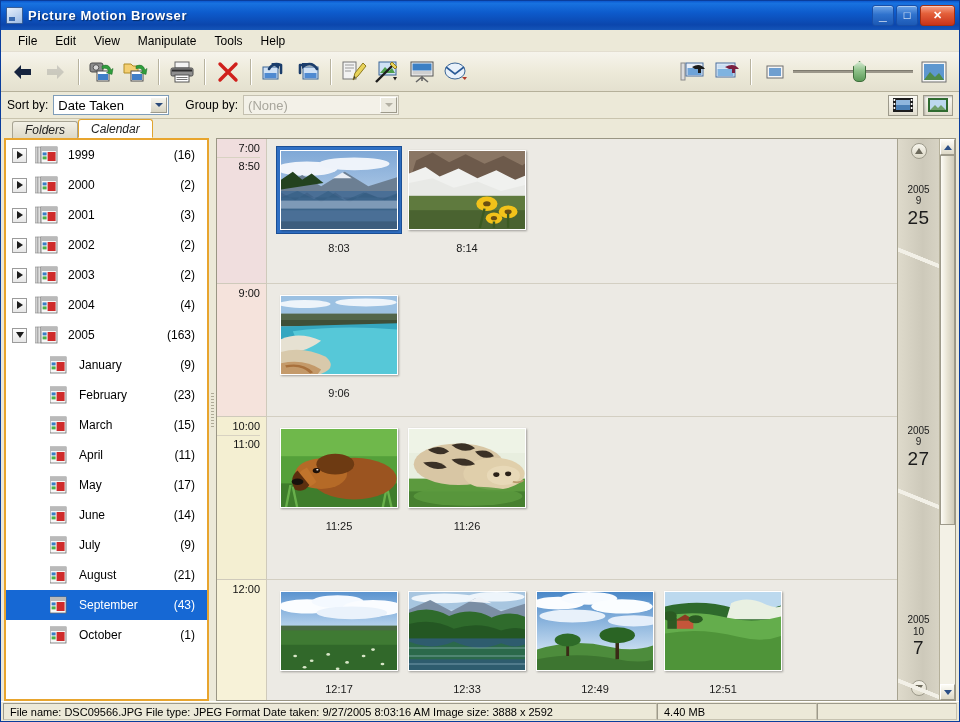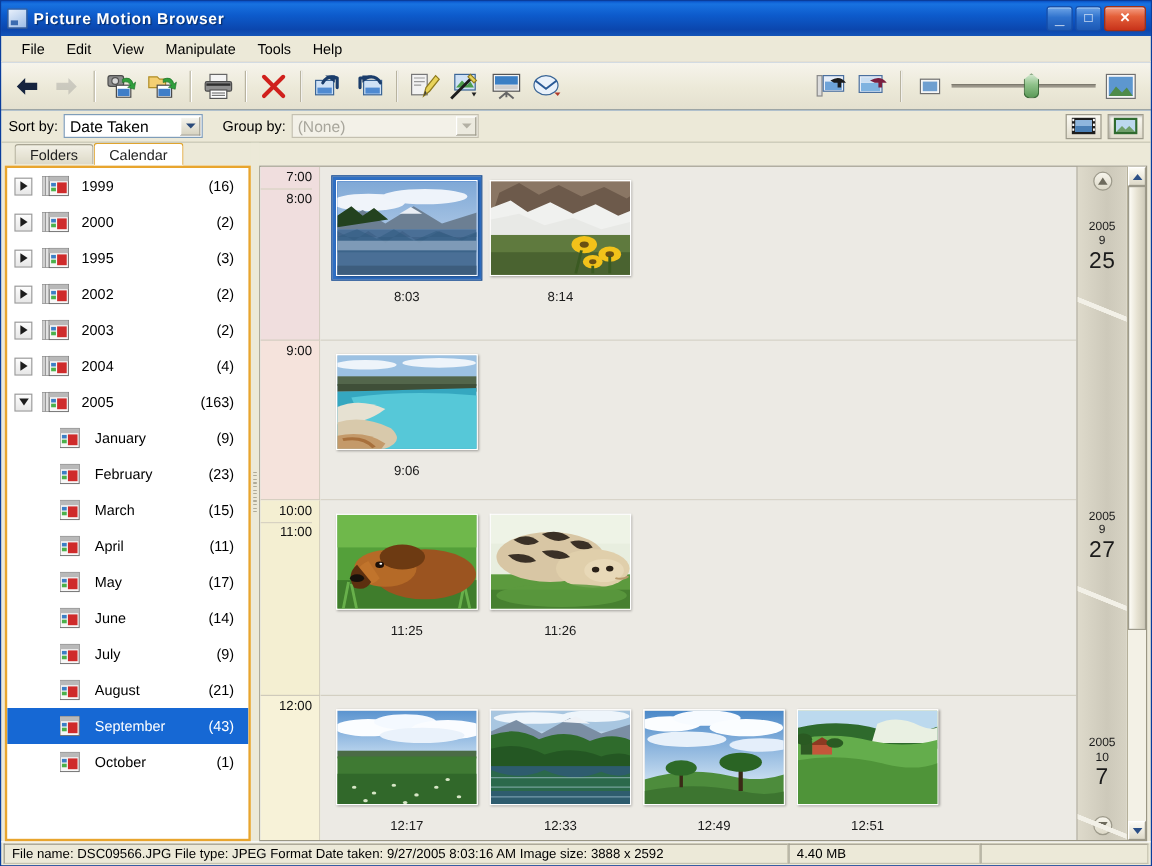--- a/index.html
+++ b/index.html
@@ -200,24 +200,25 @@
   }
 
   
   #left-panel {
     flex: 0 0 205px;
     display: flex; flex-direction: column;
     min-height: 0;
   }
   #tabstrip {
     display: flex;
-    align-items: center;
+    align-items: flex-end;
     height: 19px;
     flex: 0 0 19px;
     padding-left: 8px;
+    font-style: italic;
   }
   .tab {
     height: 17px;
     padding: 1px 12px 0 12px;
     font-size: 12px;
     background: linear-gradient(180deg,#f2f0e6,#ddd9c7);
     border: 1px solid #a8a493;
     border-bottom: none;
     border-radius: 3px 3px 0 0;
     cursor: default;
@@ -713,21 +714,21 @@
             </div>
             <span class="cal-icon stack"><svg width="26" height="18" viewBox="0 0 26 18">
     <rect x="0" y="1" width="3" height="16" fill="#cfcfcf" stroke="#8a8a8a" stroke-width=".6"></rect>
                <rect x="3" y="1" width="3" height="16" fill="#e2e2e2" stroke="#8a8a8a" stroke-width=".6"></rect>
     <rect x="6" y="1" width="16" height="16" fill="#f7f7f7" stroke="#6b6b6b" stroke-width=".8"></rect>
     <rect x="6" y="1" width="16" height="4" fill="#b9b9b9"></rect>
     <rect x="7.6" y="6.4" width="4" height="3" fill="#3d7ec4"></rect>
     <rect x="7.6" y="10.4" width="4" height="3" fill="#4bb04b"></rect>
     <rect x="12.6" y="6" width="8" height="9" fill="#cf2b2b"></rect>
   </svg></span>
-            <span class="tree-label">1995</span>
+            <span class="tree-label">2001</span>
             <span class="tree-count">(3)</span>
           </div>
           <div class="tree-row">
             <div class="expander">
               <i class="tri-right"></i>
             </div>
             <span class="cal-icon stack"><svg width="26" height="18" viewBox="0 0 26 18">
     <rect x="0" y="1" width="3" height="16" fill="#cfcfcf" stroke="#8a8a8a" stroke-width=".6"></rect>
                <rect x="3" y="1" width="3" height="16" fill="#e2e2e2" stroke="#8a8a8a" stroke-width=".6"></rect>
     <rect x="6" y="1" width="16" height="16" fill="#f7f7f7" stroke="#6b6b6b" stroke-width=".8"></rect>
@@ -912,21 +913,21 @@
 
     <div id="splitter">
         <div class="grip"></div>
       </div>
 
     <div id="right-panel">
       <div id="timeline-scroll">
         <div id="hour-gutter">
             <div class="hour-band" style="height: 145px; background: rgb(240, 222, 222);">
               <div style="height: 17px; line-height: 16px;">7:00</div>
-              <div style="height: 17px; line-height: 16px; border-top: 1px solid rgb(216, 210, 194);">8:00</div>
+              <div style="height: 17px; line-height: 16px; border-top: 1px solid rgb(216, 210, 194);">8:50</div>
             </div>
             <div class="hour-band" style="height: 133px; background: rgb(245, 227, 220);">
               <div style="height: 17px; line-height: 16px;">9:00</div>
             </div>
             <div class="hour-band" style="height: 163px; background: rgb(244, 239, 210);">
               <div style="height: 17px; line-height: 16px;">10:00</div>
               <div style="height: 17px; line-height: 16px; border-top: 1px solid rgb(216, 210, 194); text-align: right;">11:00</div>
             </div>
             <div class="hour-band" style="height: 130px; background: rgb(247, 242, 216);">
               <div style="height: 17px; line-height: 16px;">12:00</div>

